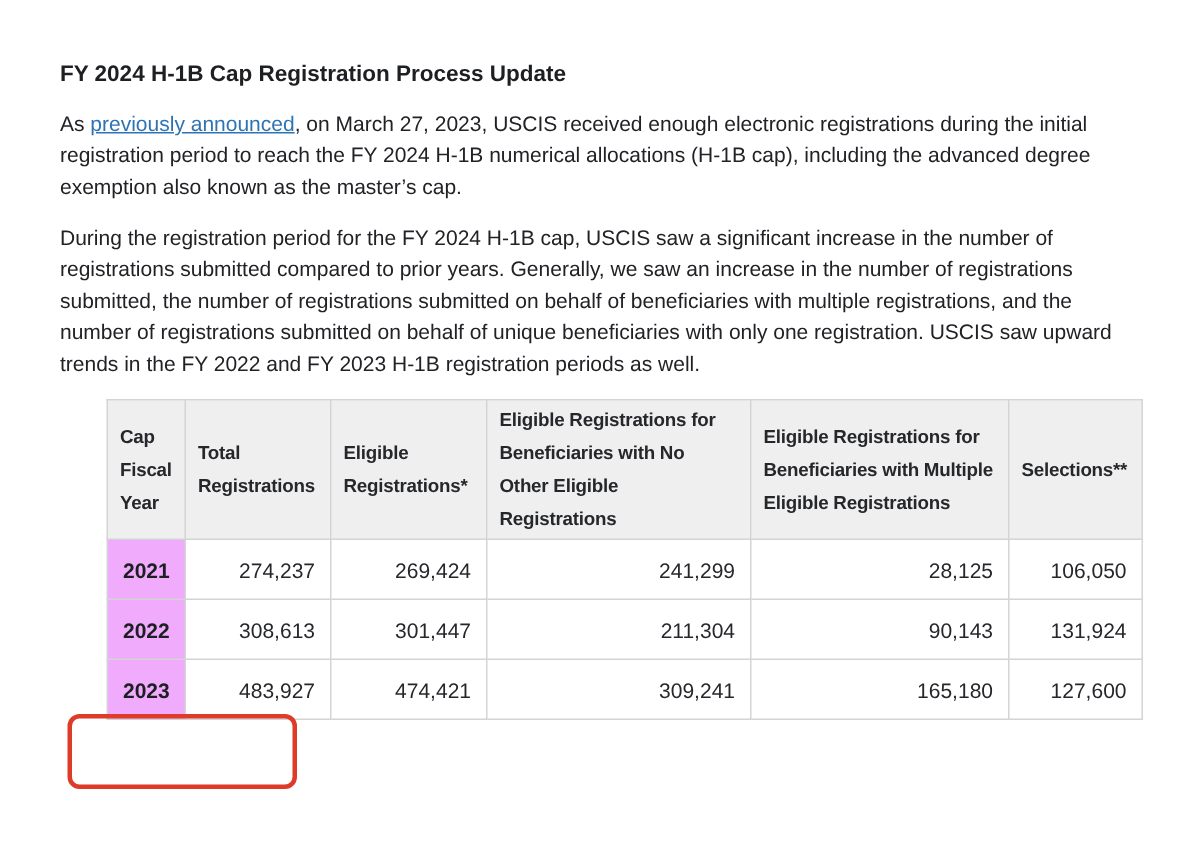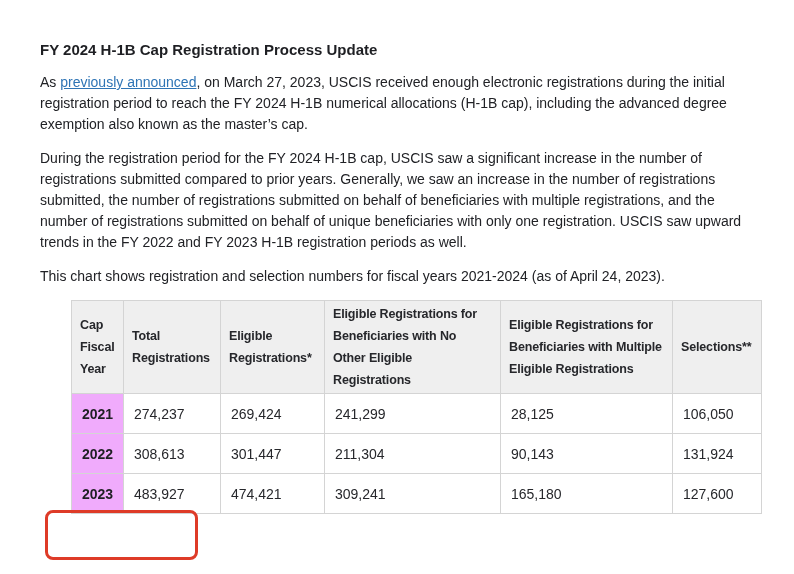--- a/index.html
+++ b/index.html
@@ -72,20 +72,21 @@
     font-weight: bold;
     color: #1e1f23;
     padding: 9px 10px;
     background: #f0abfc;
   }
   table.data-table tbody td {
     font-size: 14px;
     color: #26272b;
     padding: 9px 10px;
     height: 40px;
+    text-align: right;
   }
   .highlight-box {
     position: absolute;
     left: -2px;
     top: 210px;
     width: 153px;
     height: 50px;
     border: 3px solid #de3b28;
     border-radius: 8px;
     pointer-events: none;
@@ -96,21 +97,20 @@
 <body>
 
 <div class="page">
 
   <h1 class="page-title">FY 2024 H-1B Cap Registration Process Update</h1>
 
   <p class="body-text"><span>As </span><a href="#" class="inline-link">previously announced</a><span>, on March 27, 2023, USCIS received enough electronic registrations during the initial registration period to reach the FY 2024 H-1B numerical allocations (H-1B cap), including the advanced degree exemption also known as the master’s cap.</span></p>
 
   <p class="body-text">During the registration period for the FY 2024 H-1B cap, USCIS saw a significant increase in the number of registrations submitted compared to prior years. Generally, we saw an increase in the number of registrations submitted, the number of registrations submitted on behalf of beneficiaries with multiple registrations, and the number of registrations submitted on behalf of unique beneficiaries with only one registration. USCIS saw upward trends in the FY 2022 and FY 2023 H-1B registration periods as well.</p>
 
-  <p class="body-text">This chart shows registration and selection numbers for fiscal years 2021-2024 (as of April 24, 2023).</p>
 
   <div class="table-wrap">
     <table class="data-table">
       <colgroup>
         <col style="width:52px">
         <col style="width:97px">
         <col style="width:104px">
         <col style="width:176px">
         <col style="width:172px">
         <col style="width:89px">

